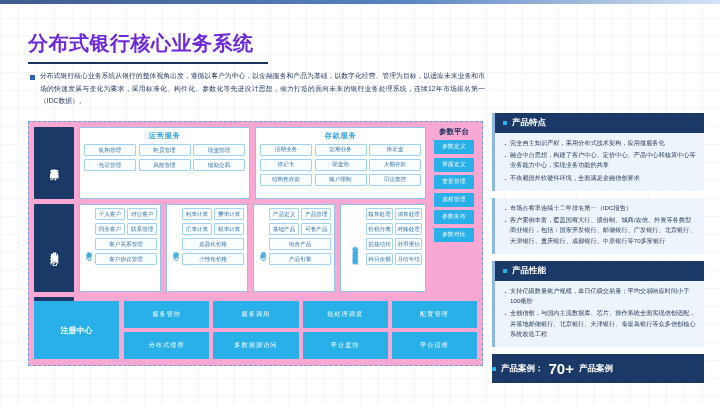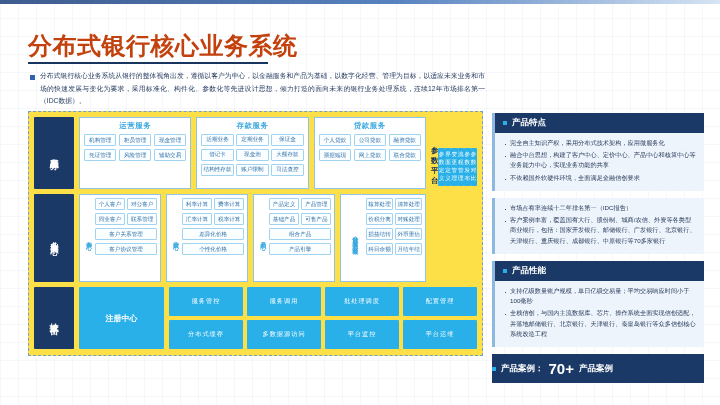--- a/index.html
+++ b/index.html
@@ -26,35 +26,35 @@
     background:linear-gradient(to right,#1d3f7a,#3a6db5 55%,#cfe0f2); opacity:.85;}
 
   
   .logo { position:absolute; right:14px; top:10px; display:flex; align-items:center; gap:5px;}
   .logo-mark { width:22px; height:22px; position:relative;}
   .logo-text { line-height:1; }
   .logo-en { font-size:13px; font-weight:bold; color:#b3123a; letter-spacing:.5px;}
   .logo-cn { font-size:7.5px; color:#b3123a; letter-spacing:1.5px; margin-top:2px;}
 
   
-  .title { position:absolute; left:28px; top:30px; font-size:24px; font-weight:bold;
-    color:#c2410c; letter-spacing:.5px; }
+  .title { position:absolute; left:28px; top:30px; font-size:20px; font-weight:bold;
+    color:#6d28d9; letter-spacing:.5px; }
   .title-underline{ position:absolute; left:28px; top:62px; width:240px; height:2px; background:#17355f;}
 
   
   .intro { position:absolute; left:30px; top:70px; width:455px; display:flex; gap:5px;}
   .intro .bullet{ width:5px; height:5px; background:#2f63ae; margin-top:5px; flex:none;}
   .intro p { font-size:6.8px; line-height:1.85; color:#253a5e; text-align:justify;}
 
   
-  .panel { position:absolute; left:28px; top:111px; width:455px; height:245px;
-    border:1px dashed #6f9fd0; background:#fde047; padding:5px;}
+  .panel { position:absolute; left:28px; top:121px; width:455px; height:245px;
+    border:1px dashed #6f9fd0; background:#f9a8d4; padding:5px;}
 
   .band { display:flex; margin-bottom:5px; }
-  .band:last-child{margin-bottom:0;}
+  .band:last-child{margin-bottom:0;flex-direction:column;}
   .band-label{
     width:40px; flex:none; background:#1b3966; color:#fff;
     display:flex; align-items:center; justify-content:center;
     font-size:9px; font-weight:bold; letter-spacing:1px;
     writing-mode:vertical-rl; text-orientation:upright; line-height:1.4;
     margin-right:5px; border-radius:1px;
   }
   .band-body{ flex:1; display:flex; gap:5px; }
 
   
@@ -80,21 +80,21 @@
     display:flex; align-items:center; justify-content:center; width:12px; flex:none;
     line-height:1.1;
   }
   .cap-side.double{ width:22px; display:flex; flex-direction:row; gap:1px;}
   .cap-side.double span{ writing-mode:vertical-rl; text-orientation:upright;}
   .cap-body{ flex:1; display:flex; flex-direction:column; gap:2.5px;}
   .row2{ display:grid; grid-template-columns:1fr 1fr; gap:2.5px;}
   .row1{ display:grid; grid-template-columns:1fr; gap:2.5px;}
 
   
-  .param{ width:46px; flex:none; display:flex; flex-direction:row; align-items:flex-end;}
+  .param{ width:46px; flex:none; display:flex; flex-direction:column; align-items:center;}
   .param-title{ font-size:7.5px; font-weight:bold; color:#17355f; margin-bottom:3px;}
   .param-btn{
     width:40px; background:#29b0e8; color:#fff; font-size:5.6px; text-align:center;
     padding:3px 0; margin-bottom:3.5px; border-radius:1px; letter-spacing:.3px;
   }
 
   
   .tech-body{ flex:1; display:flex; gap:5px; align-items:stretch;}
   .tech-main{
     width:85px; background:#29b0e8; color:#fff; font-size:8px; font-weight:bold;
@@ -163,31 +163,20 @@
             <div class="cell">保证金</div>
             <div class="cell">借记卡</div>
             <div class="cell">现金池</div>
             <div class="cell">大额存款</div>
             <div class="cell">结构性存款</div>
             <div class="cell">账户限制</div>
             <div class="cell">司法查控</div>
           </div>
         </div>
 
-        <div class="group" style="flex:1.05;">
-          <div class="group-title">贷款服务</div>
-          <div class="grid" style="grid-template-columns:repeat(3,1fr);">
-            <div class="cell">个人贷款</div>
-            <div class="cell">公司贷款</div>
-            <div class="cell">融资贷款</div>
-            <div class="cell">票据贴现</div>
-            <div class="cell">网上贷款</div>
-            <div class="cell">联合贷款</div>
-          </div>
-        </div>
 
         <div class="param">
           <div class="param-title">参数平台</div>
           <div class="param-btn">参数定义</div>
           <div class="param-btn">界面定义</div>
           <div class="param-btn">变更管理</div>
           <div class="param-btn">流程管理</div>
           <div class="param-btn">参数发布</div>
           <div class="param-btn">参数对比</div>
         </div>

